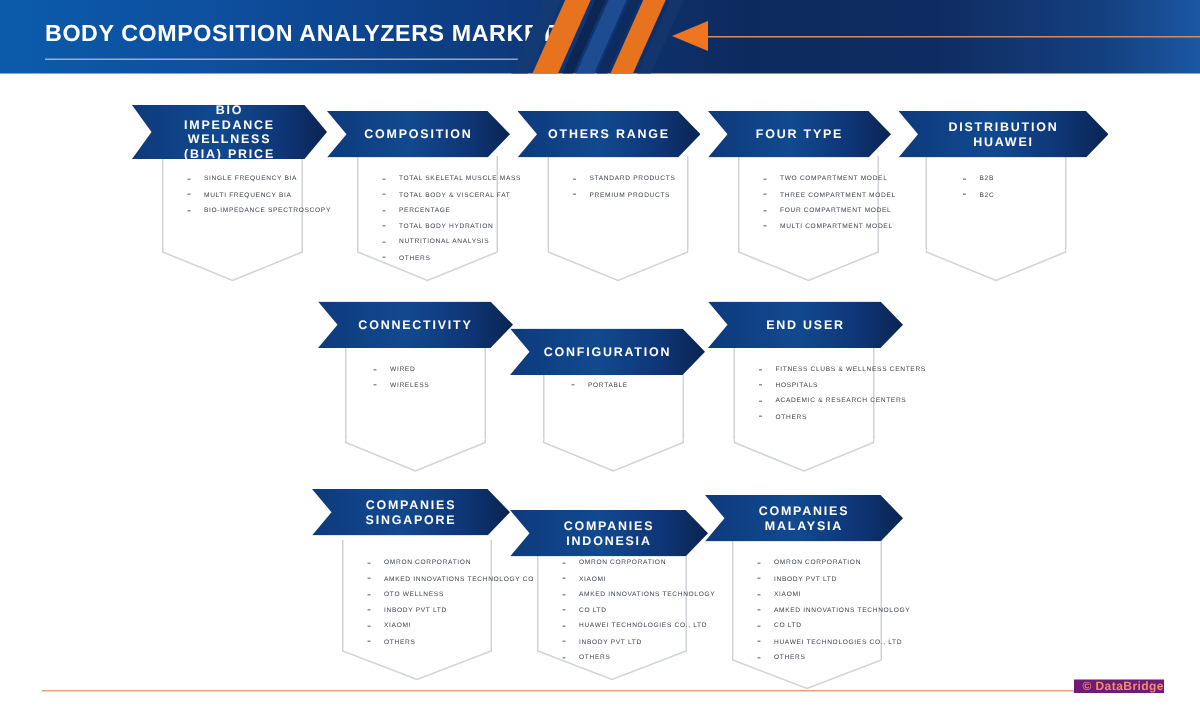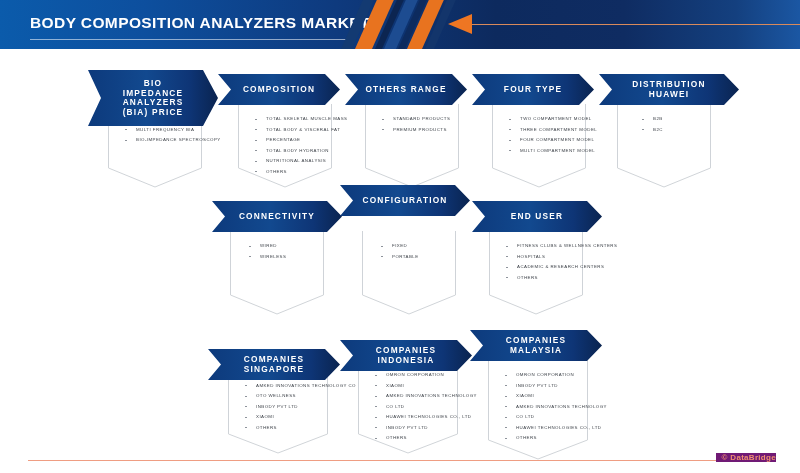--- a/index.html
+++ b/index.html
@@ -55,21 +55,21 @@
     background:linear-gradient(90deg,#0d3a7c 0%,#12498f 45%,#0e3576 78%,#0a2450 100%);
     color:#ffffff;
     display:flex; align-items:center; justify-content:center;
     text-align:center;
     font-size:8.3px; font-weight:bold; letter-spacing:1.2px;
     line-height:9.5px;
     clip-path:polygon(0 0, calc(100% - 15px) 0, 100% 50%, calc(100% - 15px) 100%, 0 100%, 13px 50%);
     padding-left:12px; padding-right:12px;
     z-index:4;
   }
-  .banner.tall { height:56px; }
+  .banner.tall { height:36px; }
 
   
   .box {
     position:absolute;
     border-left:1px solid #cfd3d8;
     border-right:1px solid #cfd3d8;
     background:#ffffff;
     z-index:2;
   }
   .box .v-notch {
@@ -120,21 +120,21 @@
   <div class="stripe s5"></div>
   <div class="stripe s6"></div>
   <div class="stripe s7"></div>
   <div class="arrow-line"></div>
   <div class="arrow-head"></div>
 </div>
 
 <div class="banner tall" style="left:88px; top:70px; width:130px;">
   <span>
     <span>BIO</span><br>
-    <span>IMPEDANCE ANALYZERS</span><br>
+    <span>IMPEDANCE WELLNESS</span><br>
     <span>(BIA) PRICE</span>
   </span>
 </div>
 <div class="box" style="left:108px; top:104px; width:94px; height:62px;">
   <ul class="bullets">
     <li>SINGLE FREQUENCY BIA</li>
     <li>MULTI FREQUENCY BIA</li>
     <li>BIO-IMPEDANCE SPECTROSCOPY</li>
   </ul>
   <div class="v-notch">
@@ -218,21 +218,21 @@
     <li>WIRED</li>
     <li>WIRELESS</li>
   </ul>
   <div class="v-notch">
     <svg viewBox="0 0 96 22" preserveAspectRatio="none">
       <polyline points="0.5,0 0.5,2 48,21 95.5,2 95.5,0" fill="none" stroke="#cfd3d8" stroke-width="1"></polyline>
     </svg>
   </div>
 </div>
 
-<div class="banner" style="left:340px; top:185px; width:130px;">
+<div class="banner" style="left:340px; top:219px; width:130px;">
   <span>CONFIGURATION</span>
 </div>
 <div class="box" style="left:362px; top:231px; width:94px; height:62px;">
   <ul class="bullets" style="padding-left:18px;">
     <li>FIXED</li>
     <li>PORTABLE</li>
   </ul>
   <div class="v-notch">
     <svg viewBox="0 0 96 22" preserveAspectRatio="none">
       <polyline points="0.5,0 0.5,2 48,21 95.5,2 95.5,0" fill="none" stroke="#cfd3d8" stroke-width="1"></polyline>
@@ -250,21 +250,21 @@
     <li>ACADEMIC &amp; RESEARCH CENTERS</li>
     <li>OTHERS</li>
   </ul>
   <div class="v-notch">
     <svg viewBox="0 0 96 22" preserveAspectRatio="none">
       <polyline points="0.5,0 0.5,2 48,21 95.5,2 95.5,0" fill="none" stroke="#cfd3d8" stroke-width="1"></polyline>
     </svg>
   </div>
 </div>
 
-<div class="banner" style="left:208px; top:349px; width:132px;">
+<div class="banner" style="left:208px; top:326px; width:132px;">
   <span>COMPANIES SINGAPORE</span>
 </div>
 <div class="box" style="left:228px; top:360px; width:100px; height:72px;">
   <ul class="bullets">
     <li>OMRON CORPORATION</li>
     <li>AMKED INNOVATIONS TECHNOLOGY CO LTD</li>
     <li>OTO WELLNESS</li>
     <li>INBODY PVT LTD</li>
     <li>XIAOMI</li>
     <li>OTHERS</li>

